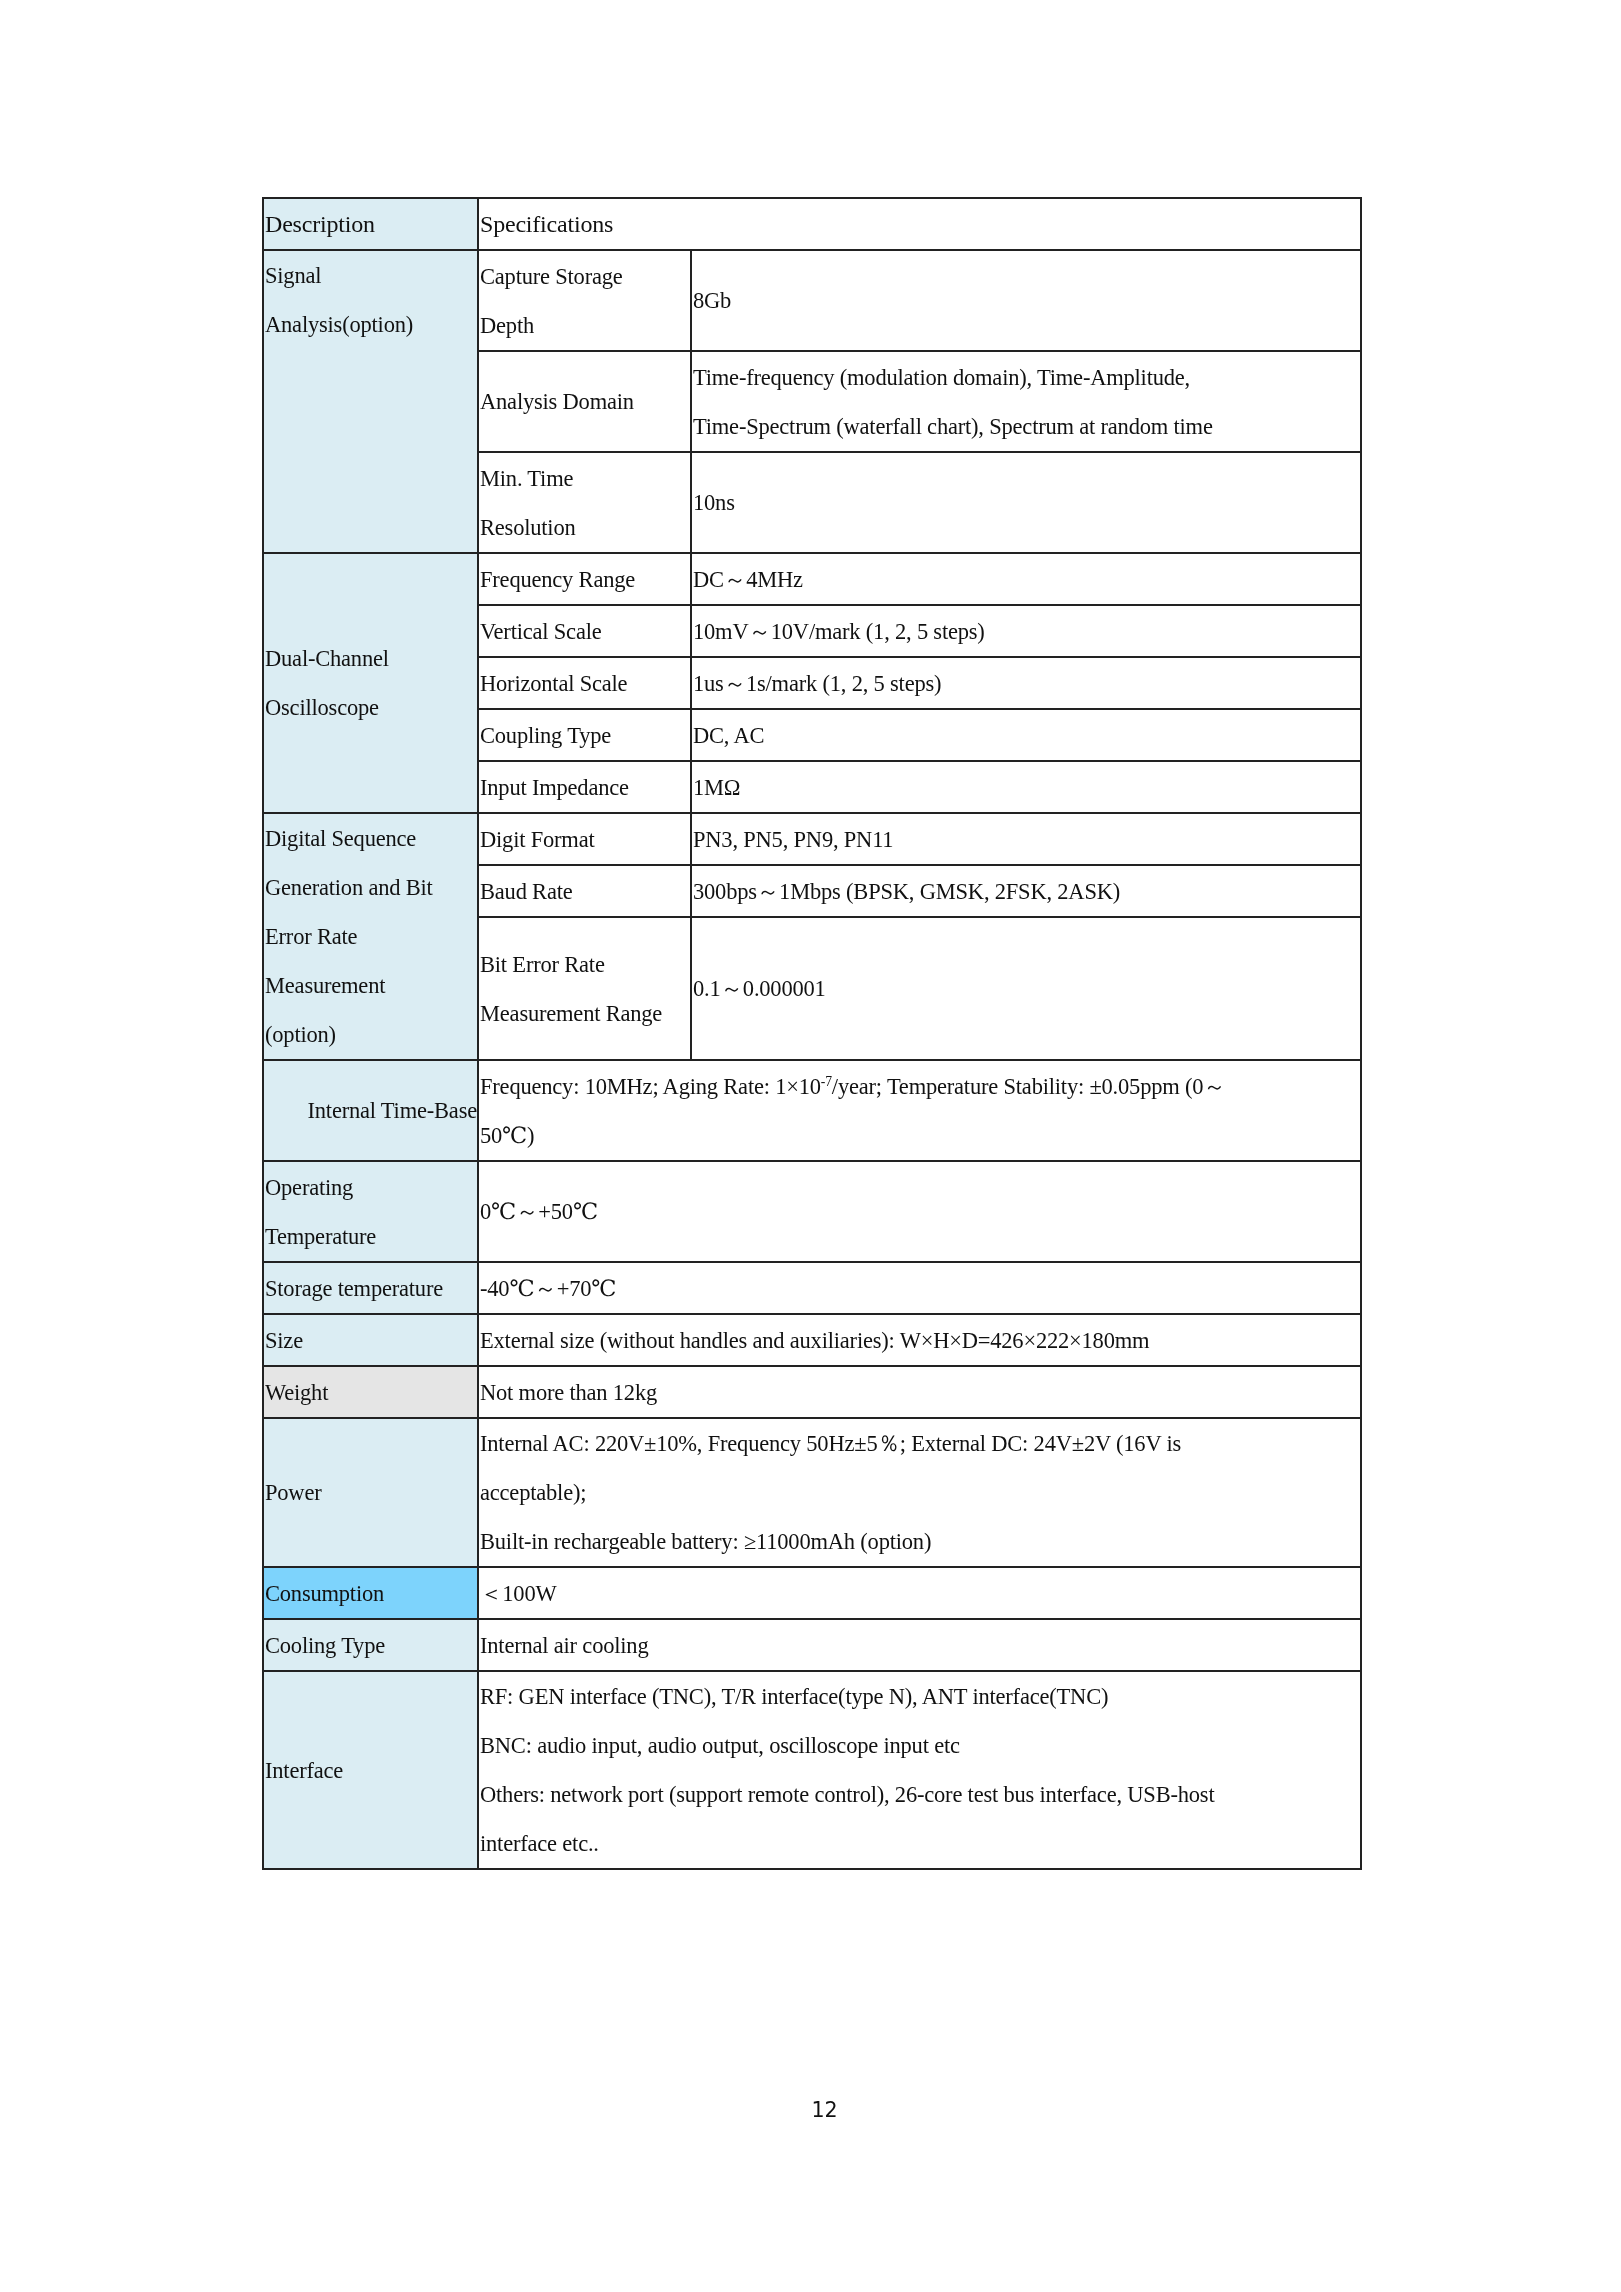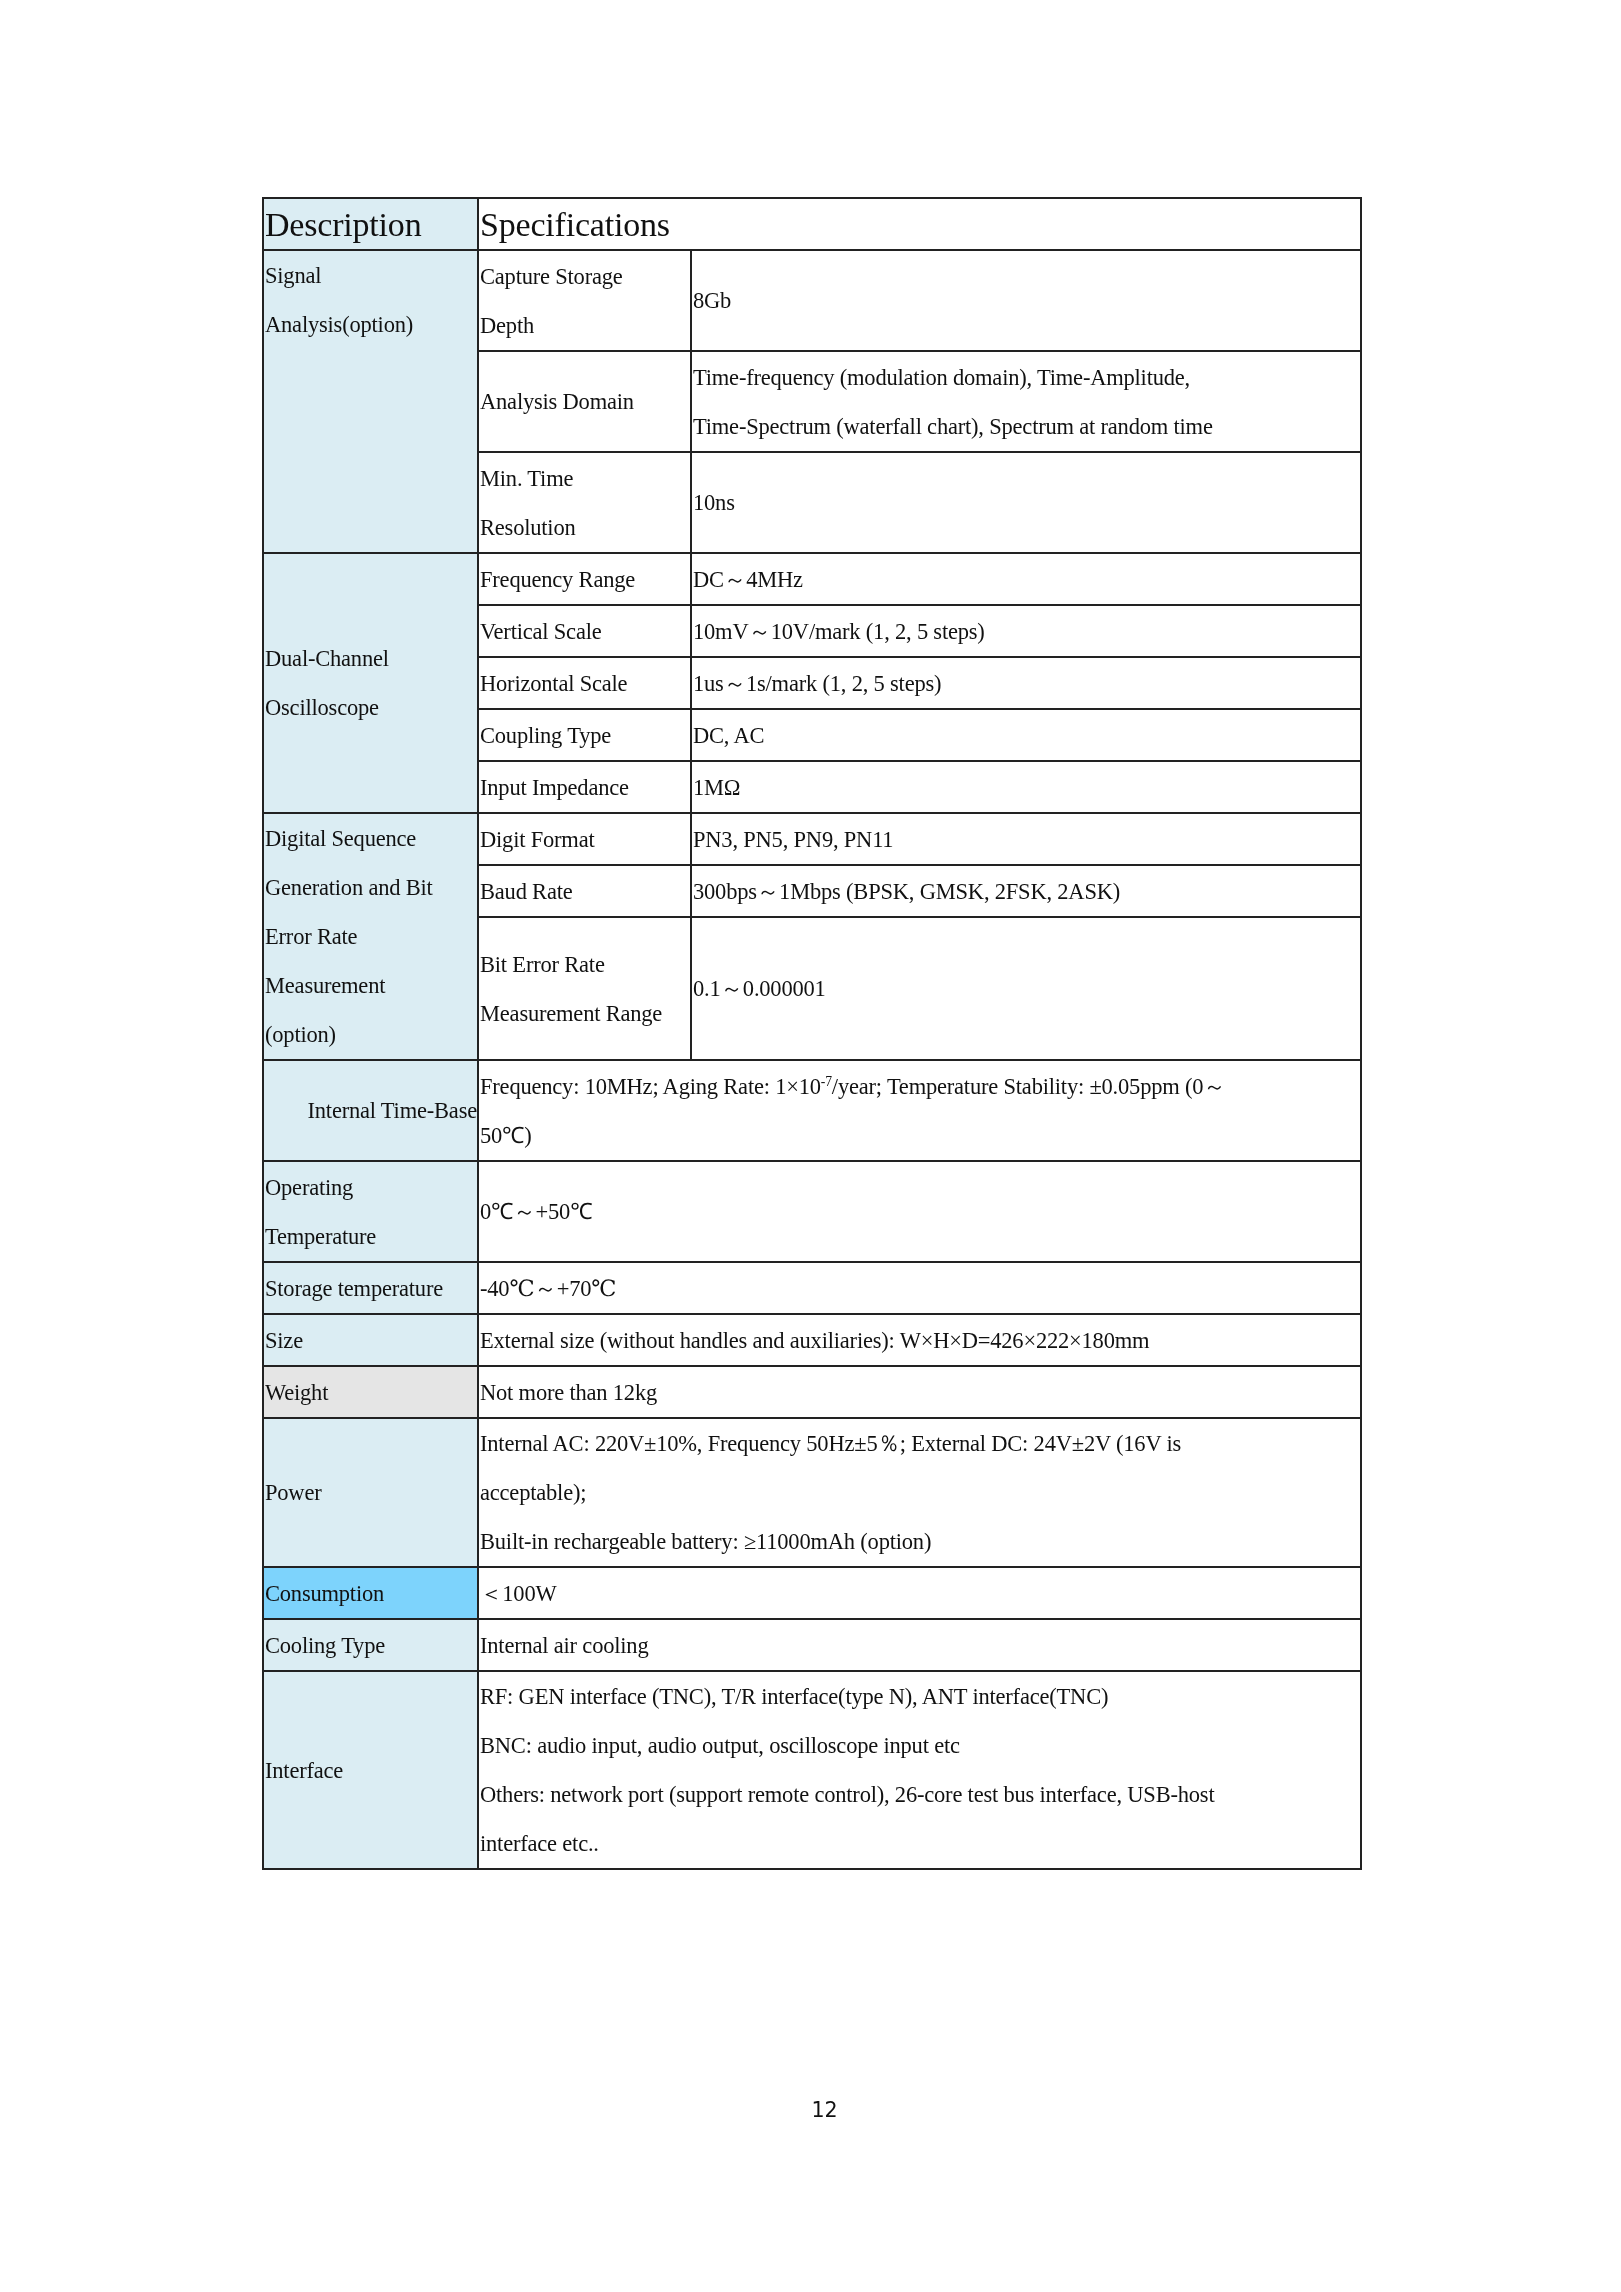--- a/index.html
+++ b/index.html
@@ -11,25 +11,25 @@
     font-size: 22.5px; line-height: 49px;
   }
   table.spec td {
     border: 2px solid #222; padding: 0 0 0 1px; vertical-align: middle;
     white-space: normal; letter-spacing: -0.2px;
   }
   td.desc { background: #dbedf3; }
   col.c1 { width: 215px; }
   col.c2 { width: 213px; }
   col.c3 { width: 670px; }
-  .h-head td { height: 50px; font-size: 34px; margin-top: 8px; }
+  .h-head td { height: 50px; font-size: 24px; margin-top: 8px; }
   .r1 td { height: 50px; }
   .r2 td { height: 99px; }
   .r3 td { height: 141px; }
-  .r4 td { height: 99px; font-family: Liberation Serif, serif; }
+  .r4 td { height: 99px; }
   .r5 td { height: 189px; }
   .line { display: block; }
   sup { font-size: 13.7px; line-height: 0; vertical-align: super; }
   .page-num { position: absolute; left: 14px; width: 1621px; top: 2098px; text-align: center;
               font-family: "DejaVu Sans", "Liberation Sans", sans-serif; font-size: 20.6px; color: #111; }
 </style>
 </head>
 <body>
 
 <table class="spec">

